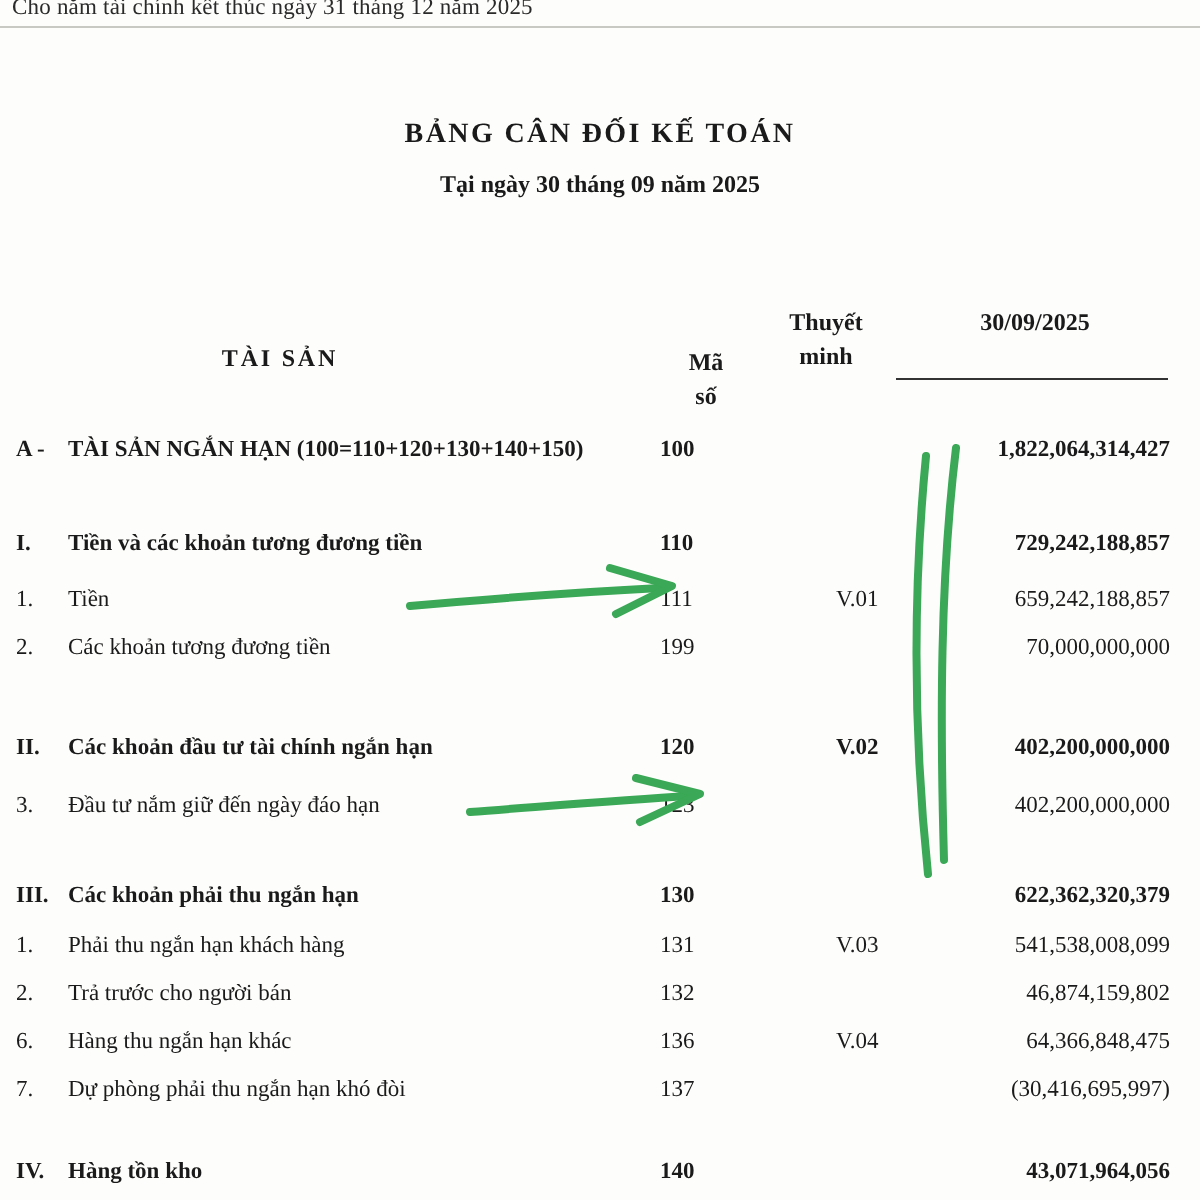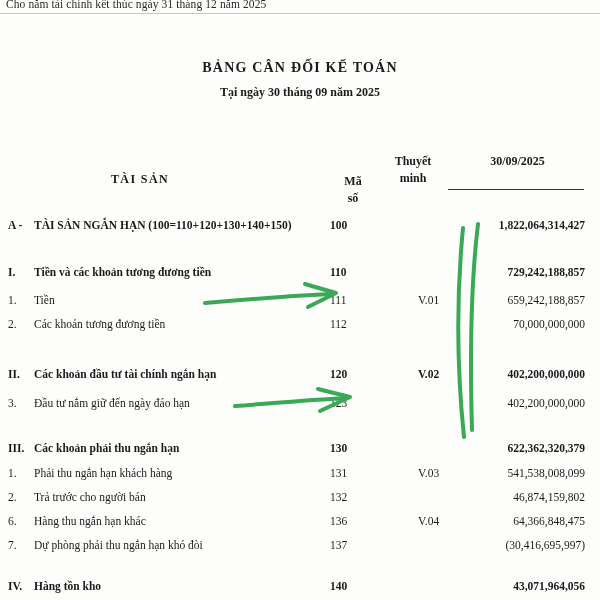--- a/index.html
+++ b/index.html
@@ -173,21 +173,21 @@
       <div class="row" style="top: 294px;">
         <div class="c-idx">1.</div>
         <div class="c-name">Tiền</div>
         <div class="c-ma">111</div>
         <div class="c-tm">V.01</div>
         <div class="c-val">659,242,188,857</div>
       </div>
       <div class="row" style="top: 318px;">
         <div class="c-idx">2.</div>
         <div class="c-name">Các khoản tương đương tiền</div>
-        <div class="c-ma">112</div>
+        <div class="c-ma">199</div>
         <div class="c-tm"></div>
         <div class="c-val">70,000,000,000</div>
       </div>
       <div class="row bold" style="top: 368px; padding-left: 18px;">
         <div class="c-idx">II.</div>
         <div class="c-name">Các khoản đầu tư tài chính ngắn hạn</div>
         <div class="c-ma">120</div>
         <div class="c-tm">V.02</div>
         <div class="c-val">402,200,000,000</div>
       </div>

